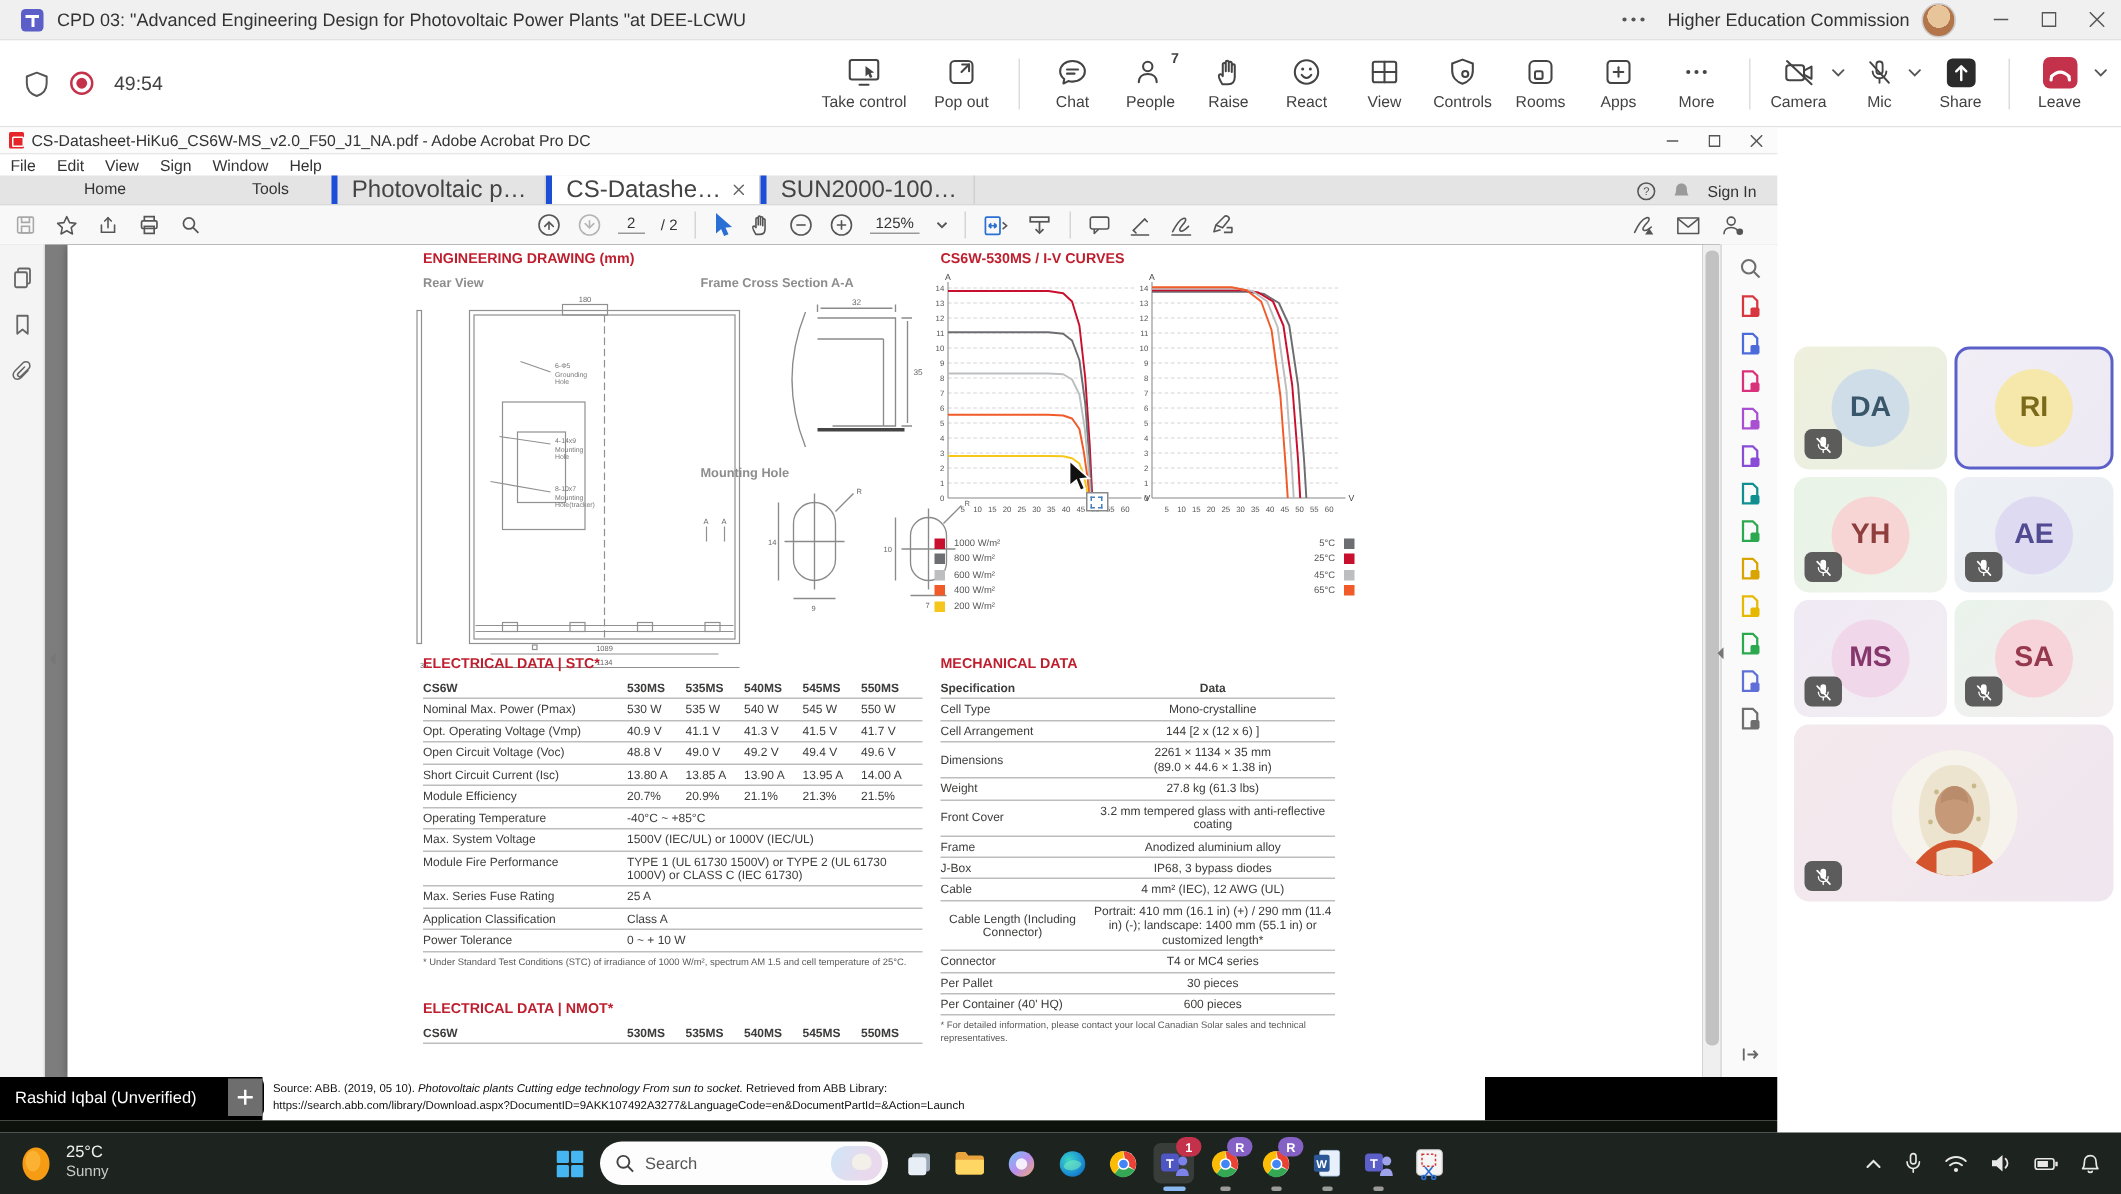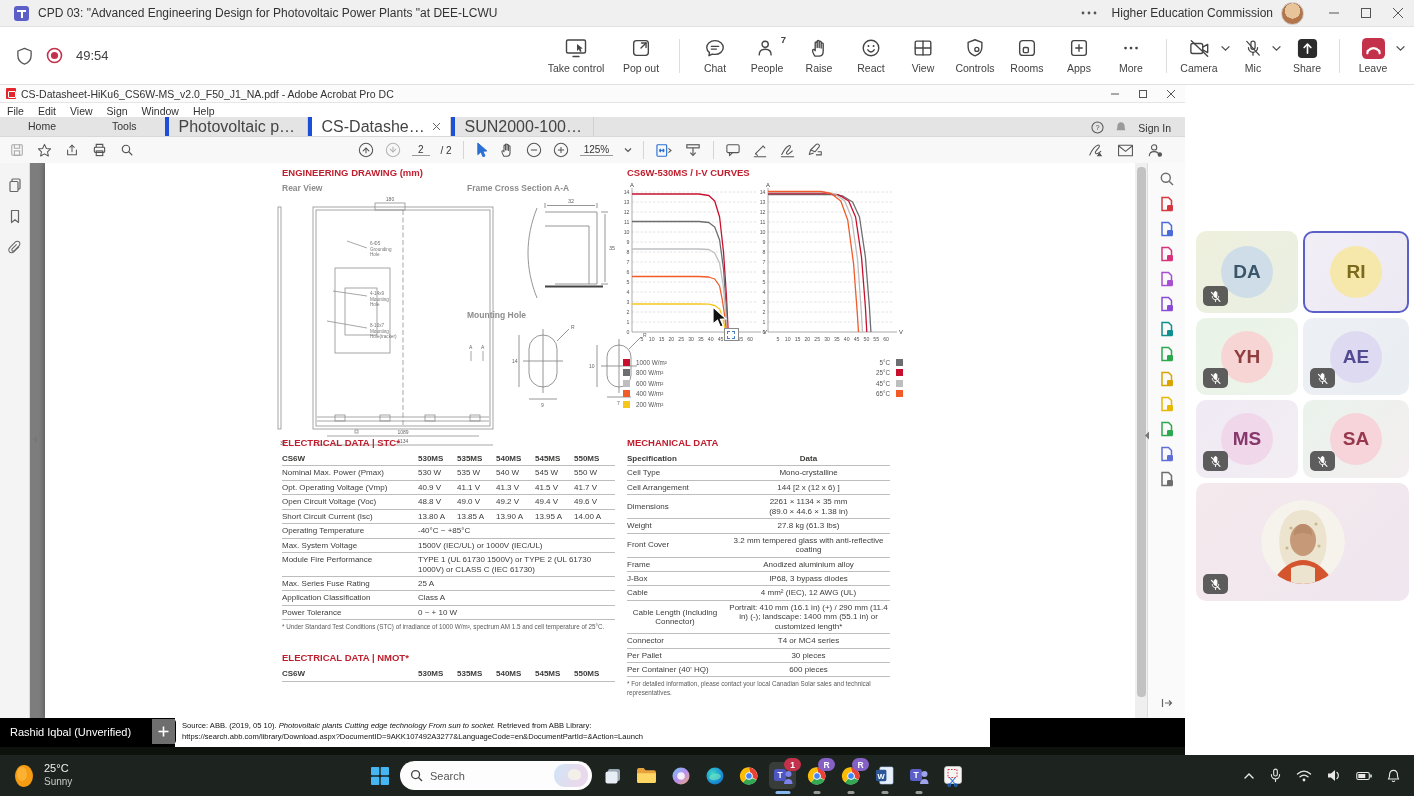--- a/index.html
+++ b/index.html
@@ -32,21 +32,21 @@
   
   #acro{left:0;top:85px;width:1185px;height:633px;background:#fff;}
   #acroTitle{left:0;top:0;width:100%;height:18px;background:#fbfbfb;border-bottom:1px solid #e6e6e6;box-sizing:border-box;display:flex;align-items:center;font-size:10.5px;color:#333;}
   #pdfIcon{width:10px;height:11px;background:#e5252a;border-radius:1px;margin:0 5px 0 6px;position:relative;}
   #pdfIcon:before{content:"";position:absolute;left:2px;top:3px;width:6px;height:5px;border:1px solid #fff;border-radius:1px;}
   #acroWinBtns{margin-left:auto;display:flex;}
   .awb{width:28px;height:17px;display:flex;align-items:center;justify-content:center;}
   #acroMenu{left:0;top:18px;width:100%;height:14px;display:flex;align-items:flex-end;gap:0;background:#fff;}
   .menuitem{font-size:10.5px;color:#333;padding:0 7px;cursor:pointer;}
   #acroTabs{left:0;top:32px;width:100%;height:20px;background:#e4e4e4;display:flex;align-items:flex-end;border-bottom:1px solid #d8d8d8;box-sizing:border-box;}
-  .navtab{font-size:10.5px;color:#333;padding:0 28px;line-height:19px;cursor:pointer;}
+  .navtab{font-size:10.5px;color:#333;padding:0 28px;line-height:19px;cursor:pointer;margin-left:28px;}
   .doctab{font-size:16px;color:#444;padding:0 10px;line-height:19px;max-width:118px;overflow:hidden;white-space:nowrap;border-left:4px solid #1d4ed8;border-right:1px solid #d0d0d0;cursor:pointer;display:flex;align-items:center;gap:6px;}
   .doctab.active{background:#fff;}
   #tabsRight{margin-left:auto;display:flex;align-items:center;gap:11px;padding-right:14px;margin-bottom:2px;}
   #signIn{font-size:10.5px;color:#333;cursor:pointer;}
   #acroTools{left:0;top:52px;width:100%;height:27px;background:#f8f8f8;border-bottom:1px solid #d6d6d6;box-sizing:border-box;}
   #toolsLeft{position:absolute;left:10px;top:0;height:26px;display:flex;align-items:center;gap:13px;}
   #toolsCenter{position:absolute;left:358px;top:0;height:26px;display:flex;align-items:center;gap:11px;}
   #toolsRight{position:absolute;right:22px;top:0;height:26px;display:flex;align-items:center;gap:13px;}
   .tdiv{width:1px;height:18px;background:#d5d5d5;}
   #pageNum{font-size:10px;color:#333;border-bottom:1px solid #999;padding:0 6px;}
@@ -925,20 +925,28 @@
                 </div>
                 <div class="t-row">
                   <span class="t-label">Short Circuit Current (Isc)</span>
                   <span class="t-cell">13.80 A</span>
                   <span class="t-cell">13.85 A</span>
                   <span class="t-cell">13.90 A</span>
                   <span class="t-cell">13.95 A</span>
                   <span class="t-cell">14.00 A</span>
                 </div>
                 <div class="t-row">
+                  <span class="t-label">Module Efficiency</span>
+                  <span class="t-cell">20.7%</span>
+                  <span class="t-cell">20.9%</span>
+                  <span class="t-cell">21.1%</span>
+                  <span class="t-cell">21.3%</span>
+                  <span class="t-cell">21.5%</span>
+                </div>
+                <div class="t-row">
                   <span class="t-label">Operating Temperature</span>
                   <span class="t-span">-40°C ~ +85°C</span>
                 </div>
                 <div class="t-row">
                   <span class="t-label">Max. System Voltage</span>
                   <span class="t-span">1500V (IEC/UL) or 1000V (IEC/UL)</span>
                 </div>
                 <div class="t-row">
                   <span class="t-label">Module Fire Performance</span>
                   <span class="t-span">TYPE 1 (UL 61730 1500V) or TYPE 2 (UL 61730 1000V) or CLASS C (IEC 61730)</span>

